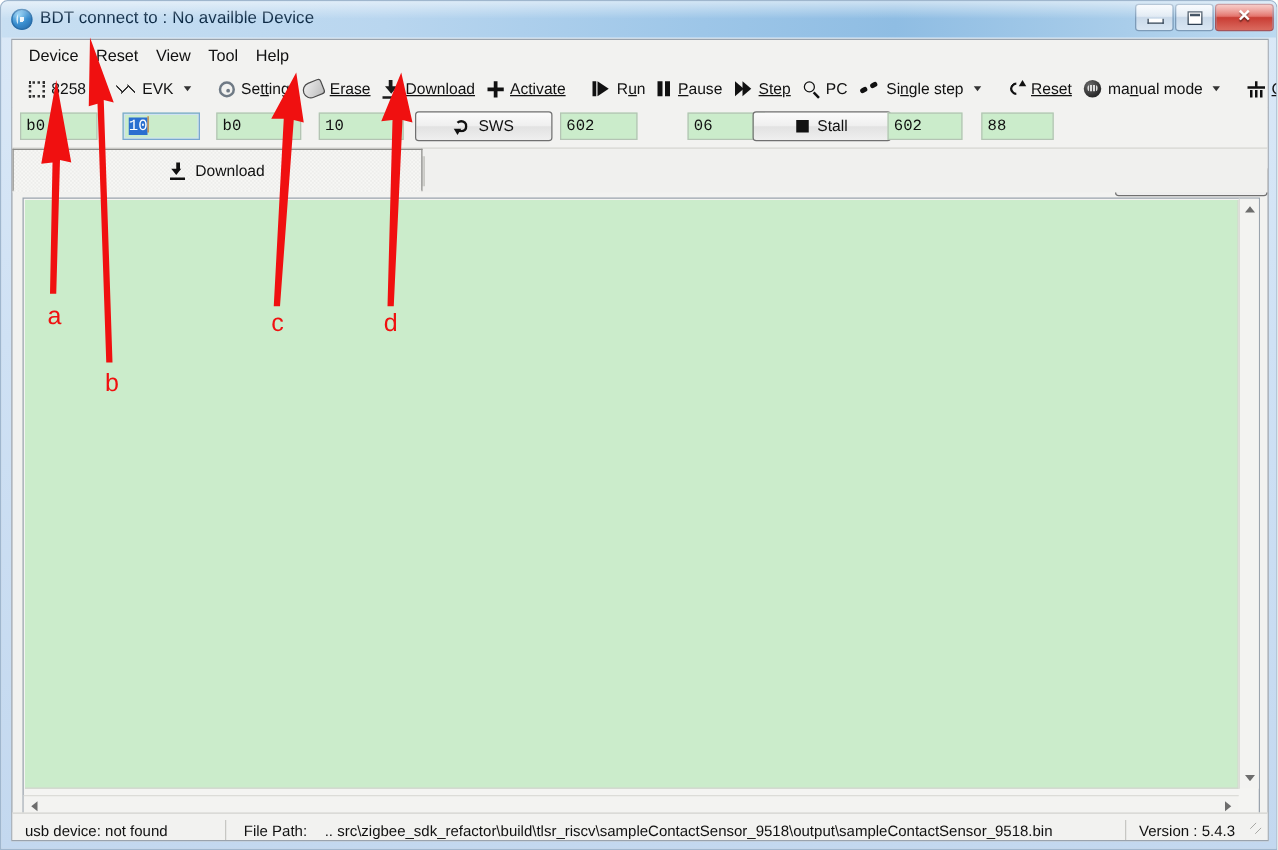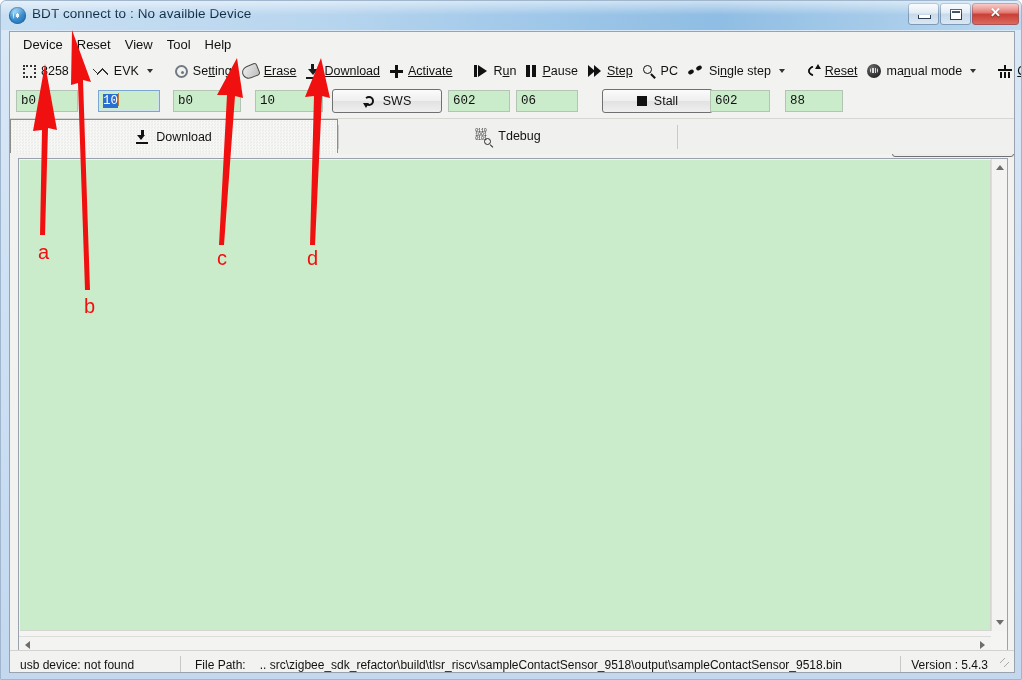--- a/index.html
+++ b/index.html
@@ -639,21 +639,21 @@
       <div class="fld focused" style="left:88px; width:62px;"><span class="sel">10</span><span class="caretbar"></span></div>
       <div class="fld" style="left:163px; width:68px;">b0</div>
       <div class="fld" style="left:245px; width:68px;">10</div>
 
       <div class="btnbox" style="left:322px; width:110px;">
         <span class="ic ic-sws"></span>
         <span>SWS</span>
       </div>
 
       <div class="fld" style="left:438px; width:62px;">602</div>
-      <div class="fld" style="left:506px; width:62px;">06</div>
+      <div class="fld" style="left:540px; width:62px;">06</div>
 
       <div class="btnbox" style="left:592px; width:111px;">
         <span class="ic ic-stall"></span>
         <span>Stall</span>
       </div>
 
       <div class="fld" style="left:700px; width:60px;">602</div>
       <div class="fld" style="left:775px; width:58px;">88</div>
 
       <div class="btnbox" style="left:882px; width:122px;margin-top:44px;">
@@ -663,24 +663,20 @@
     </div>
 
     <div id="tabbar">
       <div class="tab sel" style="width:328px;">
         <span class="ic ic-tabdl">
             <i class="base"></i>
           </span>
         <span>Download</span>
       </div>
       <div class="tab-div"></div>
-      <div class="tab" style="width:338px;">
-        <span class="ic ic-tdebug">0110<br>1001<br>0101<i class="mag"></i></span>
-        <span>Tdebug</span>
-      </div>
       <div class="tab-div"></div>
     </div>
 
     <div id="content-wrap">
       <div id="content-area"></div>
       <div class="vscroll">
         <span class="sb-arrow sb-up"></span>
         <span class="sb-arrow sb-down"></span>
       </div>
       <div class="hscroll">

